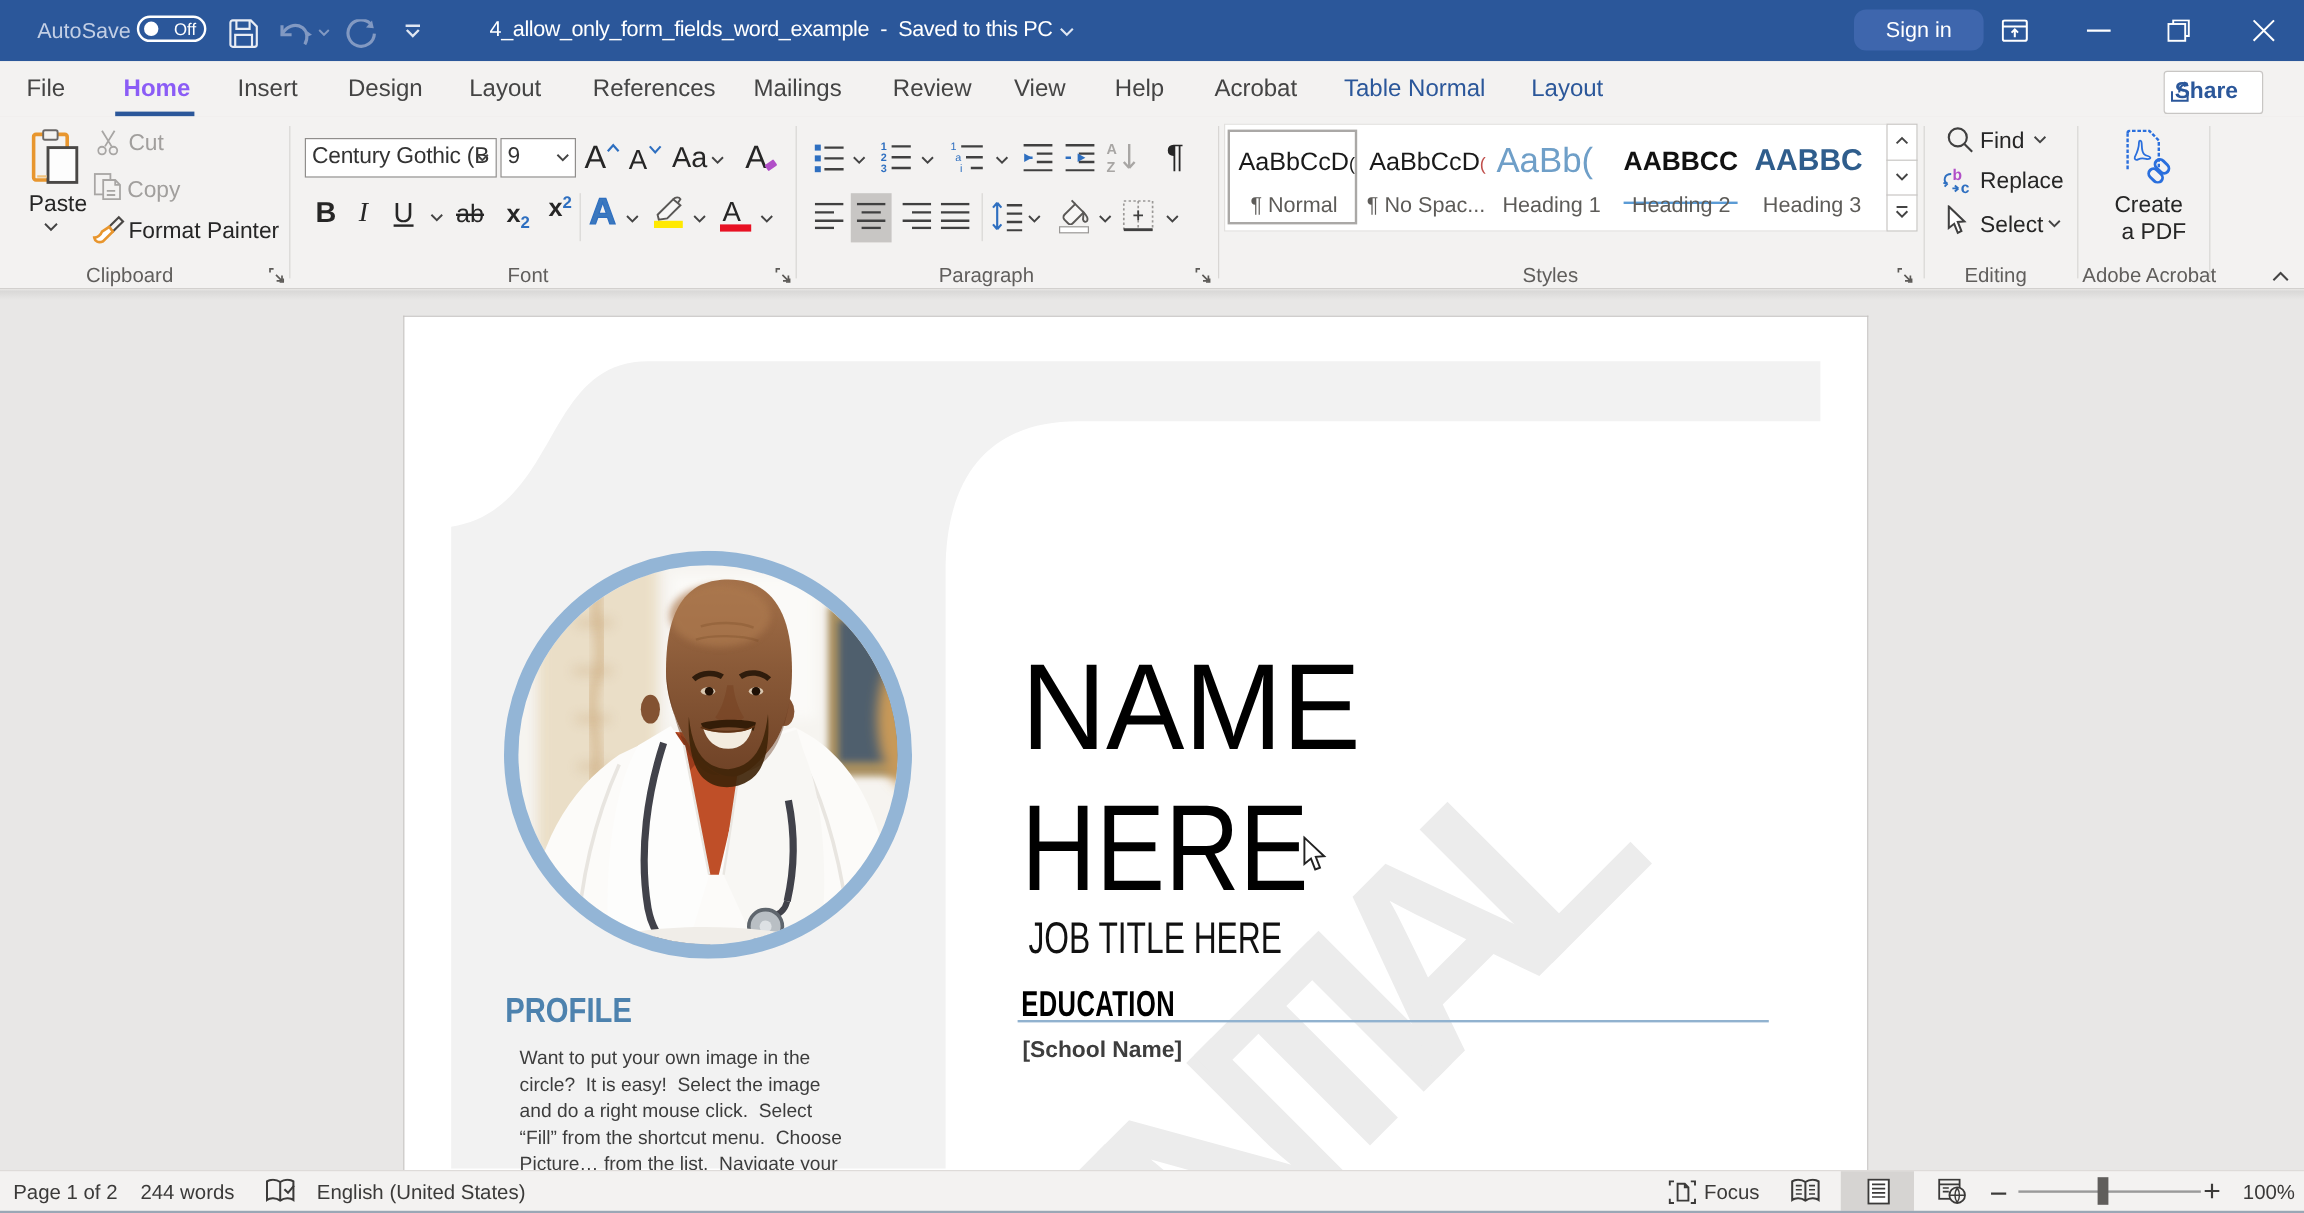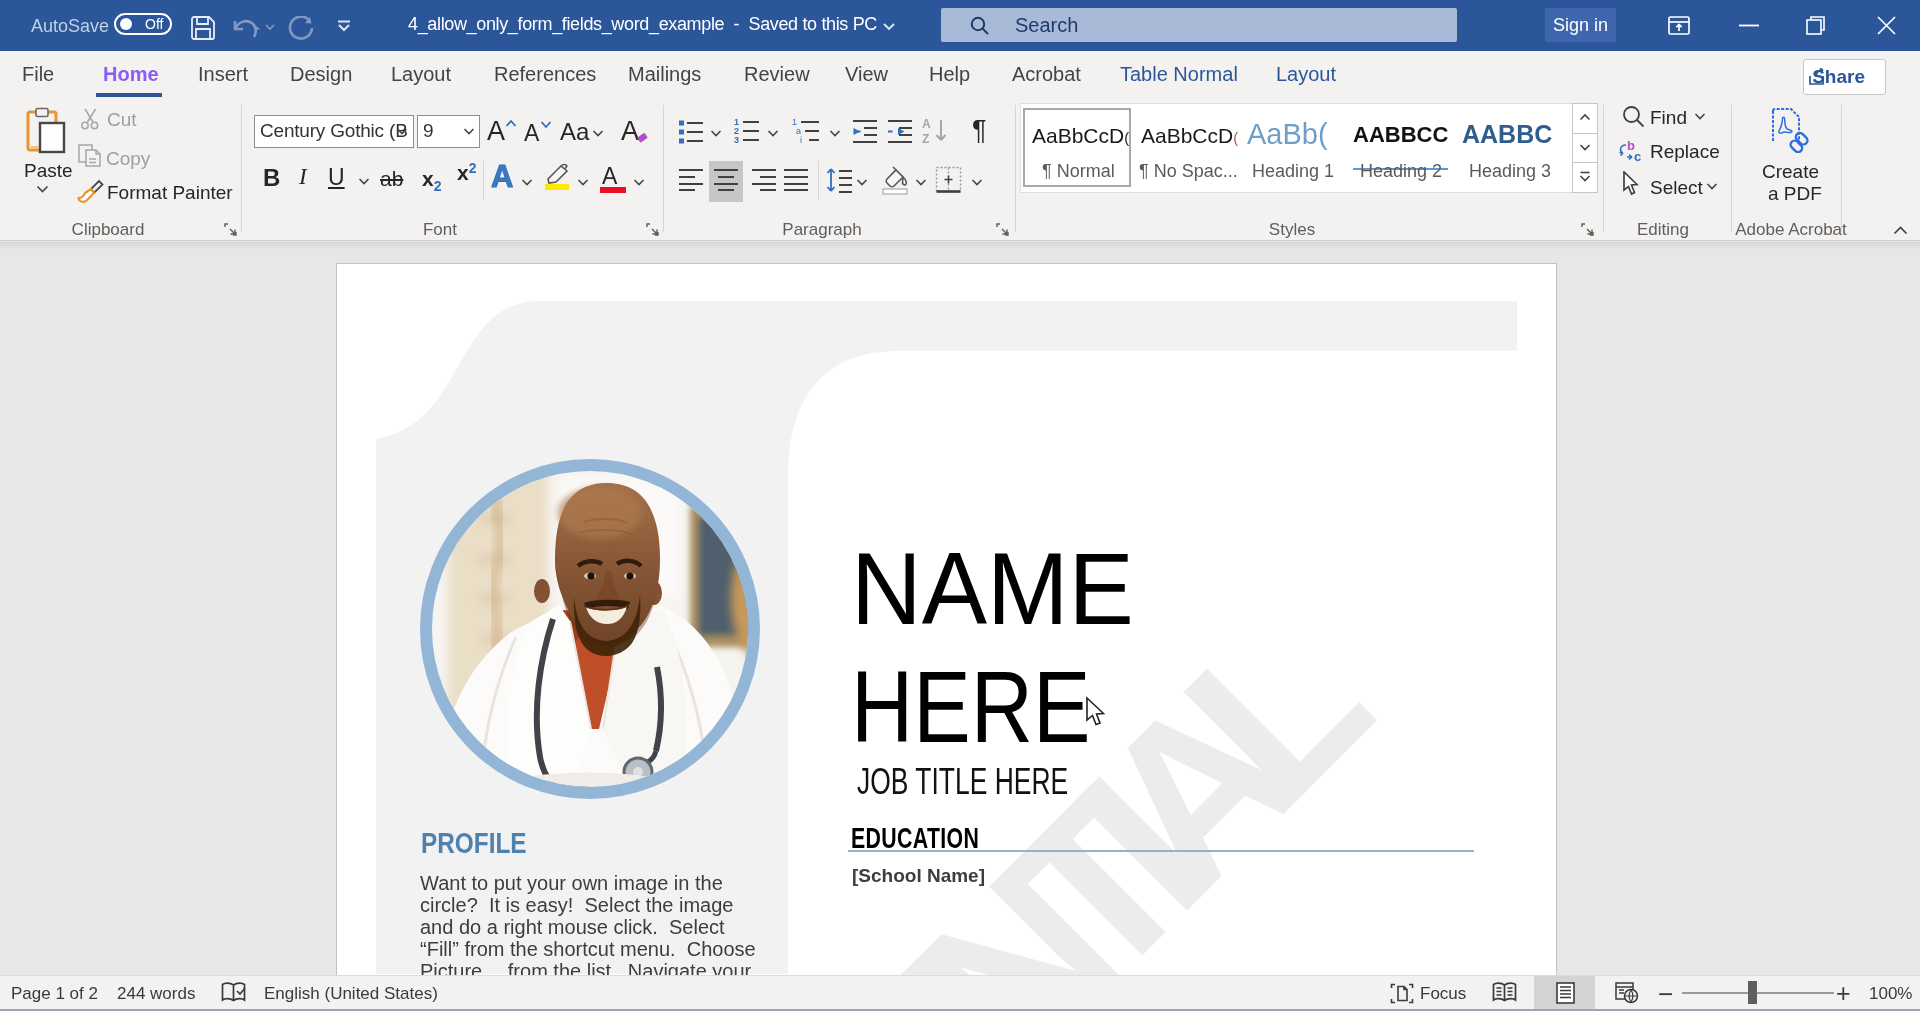--- a/index.html
+++ b/index.html
@@ -9,21 +9,21 @@
   
   #titlebar { position:absolute; left:0; top:0; width:1920px; height:51px; background:#2b579a; color:#fff; }
   #autosave { position:absolute; left:31px; top:16px; font-size:18px; color:#c3cfe5; }
   #toggle { position:absolute; left:114px; top:13px; width:58px; height:22px; border:2px solid #fff; border-radius:11px; }
   #toggle .knob { position:absolute; left:4px; top:3px; width:12px; height:12px; border-radius:50%; background:#fff; }
   #toggle .lbl { position:absolute; left:29px; top:1px; font-size:14px; color:#fff; }
   .tbico { position:absolute; top:0; }
   #titletext { position:absolute; left:408px; top:14px; font-size:18px; letter-spacing:-0.35px; color:#fff; white-space:nowrap; }
   #searchbox { position:absolute; left:941px; top:8px; width:516px; height:34px; background:#a9bad8; border-radius:2px; }
   #searchbox span { position:absolute; left:74px; top:6px; font-size:20px; color:#1e3a68; }
-  #signin { position:absolute; left:1545px; top:8px; width:71px; height:34px; background:#3e66ad; color:#fff; font-size:18px; text-align:center; line-height:34px; }
+  #signin { position:absolute; left:1545px; top:8px; width:108px; height:34px; background:#3e66ad; color:#fff; font-size:18px; text-align:center; line-height:34px;border-radius:10px; }
   
   #tabrow { position:absolute; left:0; top:51px; width:1920px; height:46px; background:#f3f2f1; }
   .tab { position:absolute; top:0; height:44px; line-height:46px; font-size:20px; color:#444; }
   .tab.active { color:#8b5cf6; font-weight:bold; }
   .tab.ctx { color:#2b579a; }
   #homeline { position:absolute; left:96px; top:42px; width:66px; height:4px; background:#2b579a; }
   #sharebtn { position:absolute; left:1803px; top:59px; width:83px; height:36px; background:#fff; border:1px solid #c8c6c4; border-radius:3px; color:#2b579a; font-size:19px; font-weight:bold; text-align:right; padding-right:20px; line-height:34px; }
   
   #ribbon { position:absolute; left:0; top:97px; width:1920px; height:144px; background:#f3f2f1; border-bottom:1px solid #d2d0ce; }
   .vsep { position:absolute; top:8px; width:1px; height:127px; background:#d8d6d4; }
@@ -40,21 +40,21 @@
   
   #watermark { position:absolute; left:-7px; top:1208px; font-size:228px; font-weight:bold; color:#ececec; letter-spacing:-38px; transform:rotate(-45deg); transform-origin:0 0; white-space:nowrap; }
   #bigname1 { position:absolute; left:514px; top:274px; font-size:102px; line-height:102px; color:#000; transform:scaleX(0.96); transform-origin:0 0; }
   #bigname2 { position:absolute; left:514px; top:392px; font-size:102px; line-height:102px; color:#000; transform:scaleX(0.845); transform-origin:0 0; }
   #jobtitle { position:absolute; left:520px; top:497px; font-size:37px; color:#111; transform:scaleX(0.715); transform-origin:0 0; }
   #education { position:absolute; left:514px; top:557px; font-size:30px; font-weight:bold; color:#000; transform:scaleX(0.71); transform-origin:0 0; letter-spacing:0.5px; }
   #edrule { position:absolute; left:511px; top:586px; width:626px; height:2px; background:#91b2cf; }
   #school { position:absolute; left:515px; top:602px; font-size:19px; font-weight:bold; line-height:19px; color:#3d3d3d; }
   #edlines { position:absolute; left:515px; top:625px; font-size:20px; color:#3d3d3d; line-height:22px; }
   #profile { position:absolute; left:84px; top:563px; font-size:29px; font-weight:bold; color:#4d82ae; transform:scaleX(0.84); transform-origin:0 0; }
-  #profbody { position:absolute; left:83px; top:608px; font-size:20px; color:#3d3d3d; line-height:22px; white-space:nowrap; }
+  #profbody { position:absolute; left:96px; top:608px; font-size:16px; color:#3d3d3d; line-height:22px; white-space:nowrap; }
   
   #statusbar { position:absolute; left:0; top:975px; width:1920px; height:34px; background:#f3f2f1; border-top:1px solid #dedbd9; font-size:17px; color:#3b3a39; }
   #bottomstrip { position:absolute; left:0; top:1009px; width:1920px; height:2px; background:#9aa7b5; }
 </style>
 </head>
 <body>
 <div id="titlebar">
   <div id="autosave">AutoSave</div>
   <div id="toggle">
       <div class="knob"></div>
@@ -80,27 +80,20 @@
       <path d="M22 1 l1.5 6.5 L17 7 z" fill="#8299c2"></path>
     </svg>
   <svg class="tbico" style="left:336px;top:20px" width="16" height="12" viewBox="0 0 16 12">
       <path d="M2 1.5 h12" stroke="#dfe6f2" stroke-width="2"></path>
       <path d="M3 5 l5 5 l5-5" fill="none" stroke="#dfe6f2" stroke-width="2"></path>
     </svg>
   <div id="titletext">4_allow_only_form_fields_word_example &nbsp;-&nbsp; Saved to this PC</div>
   <svg class="tbico" style="left:882px;top:22px" width="14" height="10" viewBox="0 0 14 10">
       <path d="M2 2 l5 5 l5-5" fill="none" stroke="#dfe6f2" stroke-width="1.8"></path>
     </svg>
-  <div id="searchbox">
-    <svg style="position:absolute;left:28px;top:7px" width="21" height="21" viewBox="0 0 21 21">
-        <circle cx="9" cy="9" r="6.2" fill="none" stroke="#1e3a68" stroke-width="2"></circle>
-        <path d="M13.5 13.5 L19 19" stroke="#1e3a68" stroke-width="2"></path>
-      </svg>
-    <span>Search</span>
-  </div>
   <div id="signin">Sign in</div>
   <svg class="tbico" style="left:1668px;top:16px" width="22" height="19" viewBox="0 0 22 19">
       <rect x="1" y="1" width="20" height="17" rx="1.5" fill="none" stroke="#fff" stroke-width="1.7"></rect>
       <path d="M1 6 h20" stroke="#fff" stroke-width="1.7"></path>
       <path d="M11 15 v-6 M8.3 11.2 L11 8.5 l2.7 2.7" fill="none" stroke="#fff" stroke-width="1.7"></path>
     </svg>
   <svg class="tbico" style="left:1739px;top:24px" width="20" height="3" viewBox="0 0 20 3">
       <path d="M0 1.5 h20" stroke="#fff" stroke-width="1.8"></path>
     </svg>
   <svg class="tbico" style="left:1806px;top:16px" width="19" height="19" viewBox="0 0 19 19">

